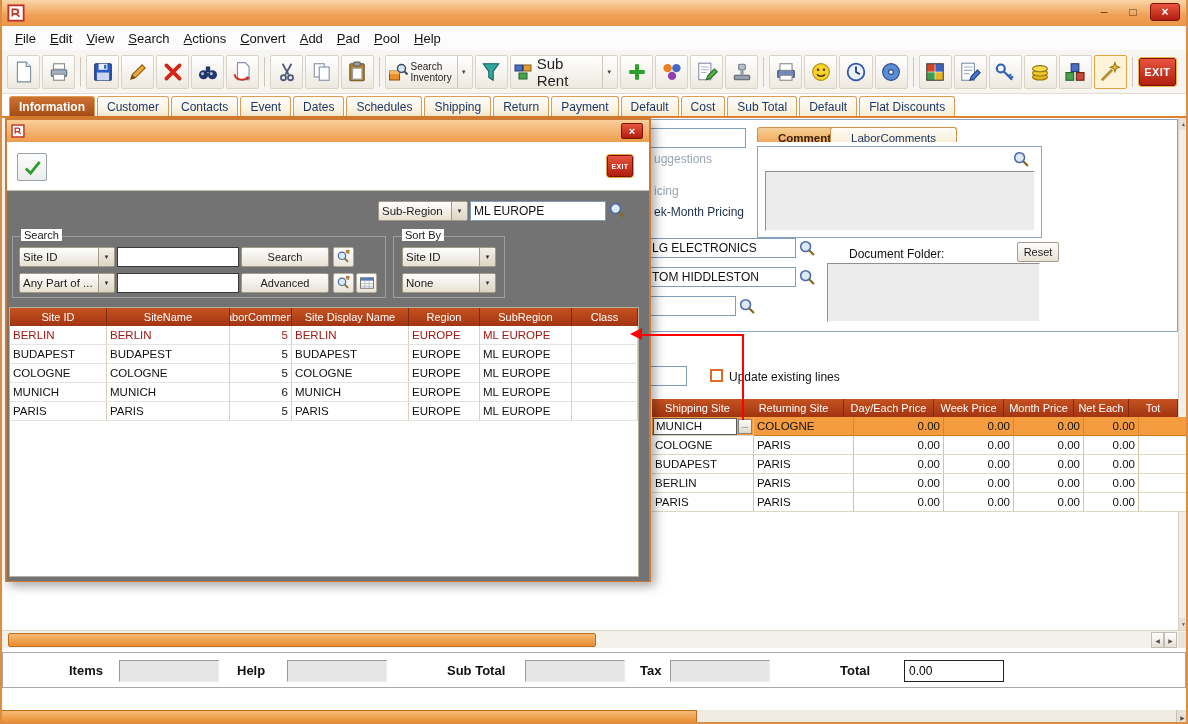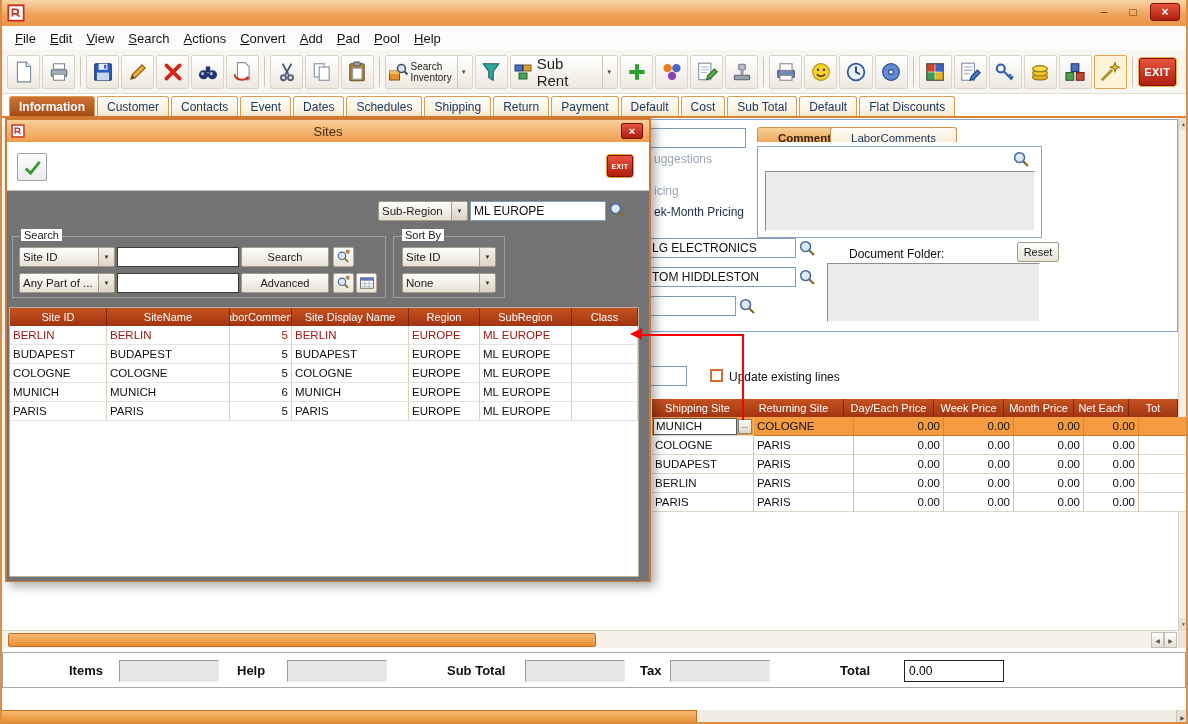--- a/index.html
+++ b/index.html
@@ -547,21 +547,20 @@
   </div>
 
   <div id="sites-dialog">
     <div class="dtitle">
       <span class="appicon small">
           <svg viewBox="0 0 20 20">
             <rect x="1.5" y="1.5" width="17" height="17" fill="#fff" stroke="#c03020" stroke-width="2"></rect>
             <path d="M6 14V6h4a2.5 2.5 0 0 1 0 5H6m4 0l4 3" fill="none" stroke="#c03020" stroke-width="1.8"></path>
           </svg>
         </span>
-      <span class="t">Sites</span>
       <span class="dclose">×</span>
     </div>
     <div class="dtool">
       <span class="dok">
           <svg viewBox="0 0 20 20">
             <path d="M3 11l5 5L17.5 4" fill="none" stroke="#2f9e2f" stroke-width="3"></path>
           </svg>
         </span>
       <span class="dexit">EXIT</span>
     </div>

